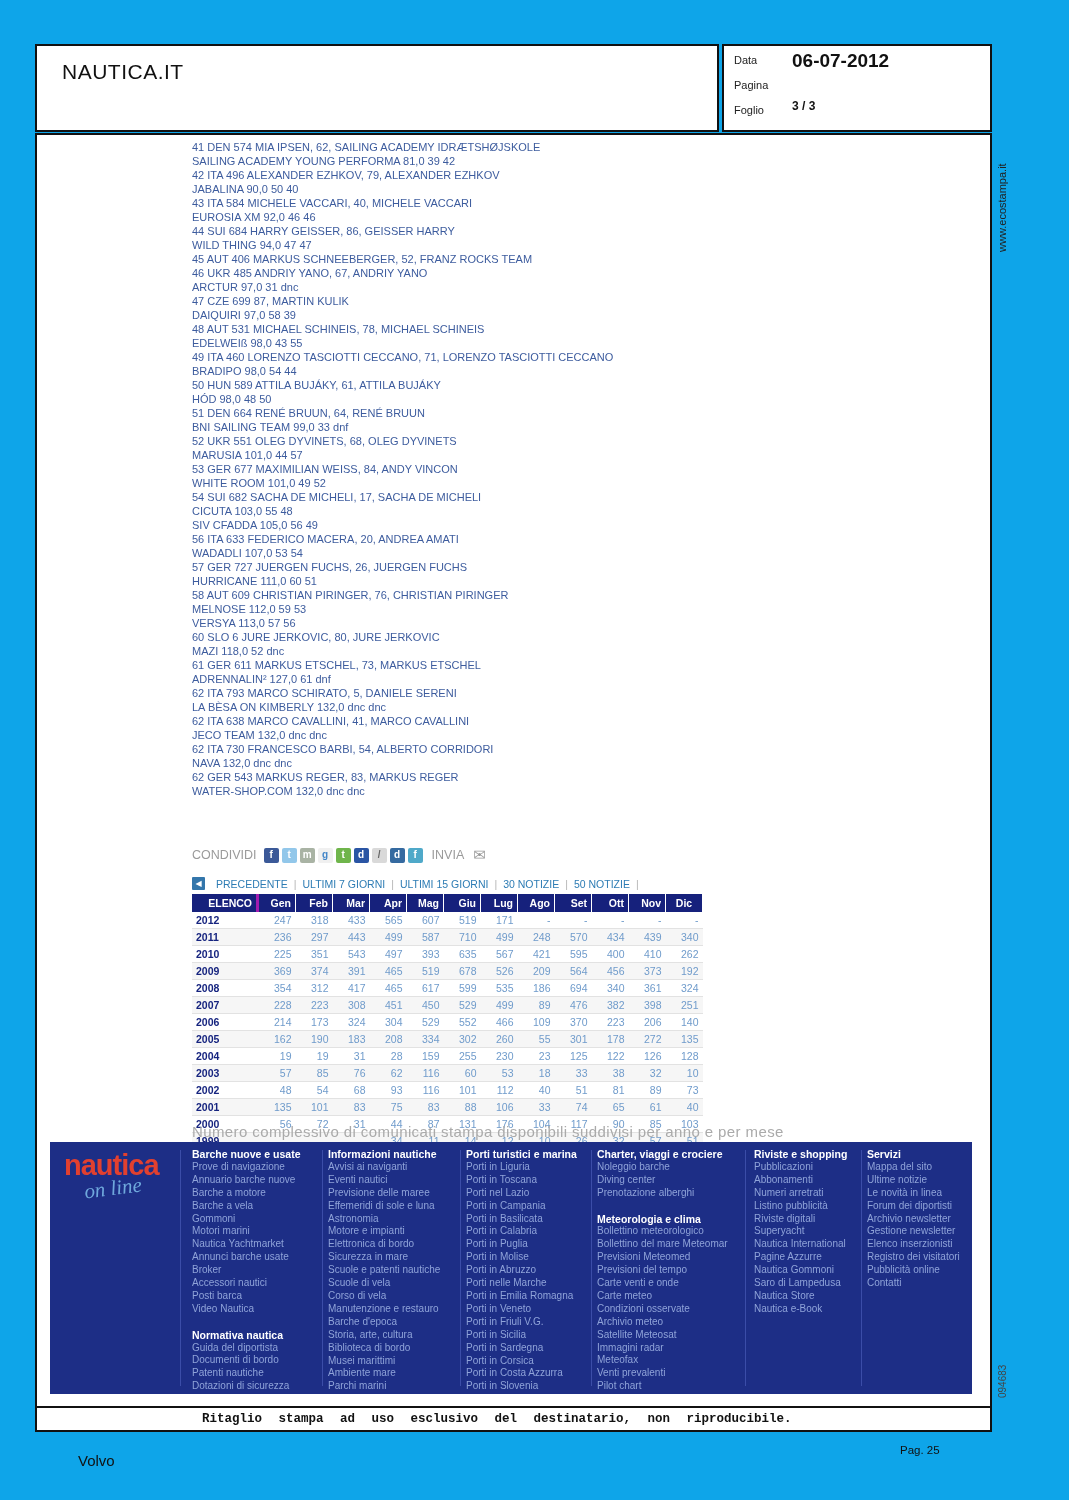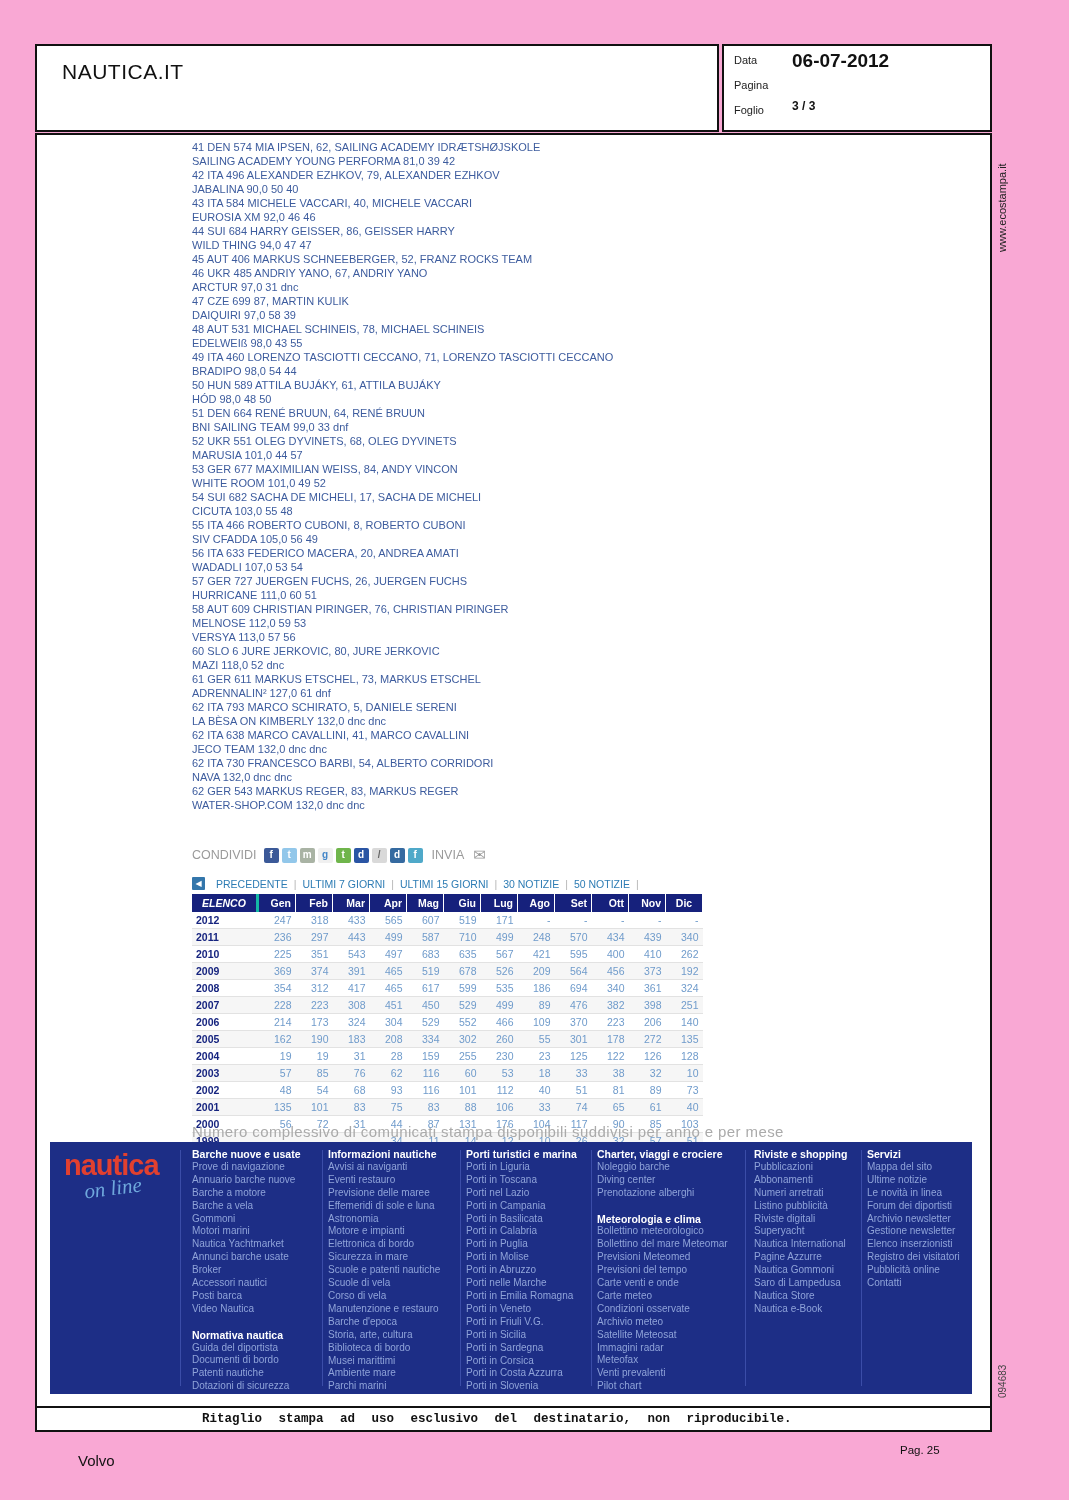--- a/index.html
+++ b/index.html
@@ -1,16 +1,16 @@
 <!DOCTYPE html>
 <html><head>
 <meta charset="utf-8">
 <style>
   html,body{margin:0;padding:0;background:#fff;}
-  .page{position:relative;width:1069px;height:1500px;background:#f9a8d4;
+  .page{position:relative;width:1069px;height:1500px;background:#0ea5e9;
         font-family:"Liberation Sans",sans-serif;overflow:hidden;}
   
   .hdr-left{position:absolute;left:35px;top:44px;width:680px;height:84px;border:2px solid #111;background:#fff;}
   .hdr-left .src{position:absolute;left:25px;top:14px;font-size:21px;color:#111;letter-spacing:.5px;}
   .hdr-right{position:absolute;left:722px;top:44px;width:266px;height:84px;border:2px solid #111;background:#fff;}
   .meta-row{position:absolute;left:10px;font-size:11px;color:#222;}
   .meta-val{position:absolute;font-weight:bold;color:#111;}
   
   .frame{position:absolute;left:35px;top:133px;width:953px;height:1271px;border:2px solid #111;background:#fff;}
   
@@ -25,21 +25,21 @@
   
   .filterbar{position:absolute;left:155px;top:742px;display:flex;align-items:center;font-size:10.5px;}
   .prev-icon{width:13px;height:13px;background:#3376ab;color:#fff;display:inline-flex;align-items:center;
              justify-content:center;font-size:8px;margin-right:5px;border-radius:1px;}
   .flink{color:#2d7cb4;margin:0 6px;white-space:nowrap;cursor:pointer;}
   .fsep{color:#b5b5b5;}
   
   .stats{position:absolute;left:155px;top:759px;border-collapse:collapse;table-layout:fixed;}
   .stats th{background:#16217c;color:#fff;font-size:10.5px;font-weight:bold;height:16px;padding:1px 4px;
             text-align:right;border-right:1px solid #fff;}
-  .stats th.elenco{text-align:center;width:56px;border-right:3px solid #14b8a6;font-style:italic;}
+  .stats th.elenco{text-align:right;width:56px;border-right:3px solid #a21caf;}
   .stats td{font-size:10.5px;height:14px;padding:1px 4px;text-align:right;border-bottom:1px solid #e2e2e2;}
   .stats td.year{color:#16247f;font-weight:bold;text-align:left;}
   .stats td.val{color:#6f9bcb;}
   .stats tr:nth-child(even) td{background:#f6f6f6;}
   .caption{position:absolute;left:155px;top:988px;font-size:15px;color:#aaaaaa;letter-spacing:.4px;}
   
   .fpanel{position:absolute;left:13px;top:1007px;width:922px;height:252px;background:#1d2e86;}
   .flogo{position:absolute;left:14px;top:10px;width:110px;}
   .flogo .l1{font-size:29px;font-weight:bold;color:#e2402f;letter-spacing:-1px;line-height:26px;}
   .flogo .l2{font-size:21px;font-style:italic;color:#6fa8dc;margin-left:20px;margin-top:-4px;
@@ -101,21 +101,20 @@
         <div class="line">50 HUN 589 ATTILA BUJÁKY, 61, ATTILA BUJÁKY</div>
         <div class="line">HÓD 98,0 48 50</div>
         <div class="line">51 DEN 664 RENÉ BRUUN, 64, RENÉ BRUUN</div>
         <div class="line">BNI SAILING TEAM 99,0 33 dnf</div>
         <div class="line">52 UKR 551 OLEG DYVINETS, 68, OLEG DYVINETS</div>
         <div class="line">MARUSIA 101,0 44 57</div>
         <div class="line">53 GER 677 MAXIMILIAN WEISS, 84, ANDY VINCON</div>
         <div class="line">WHITE ROOM 101,0 49 52</div>
         <div class="line">54 SUI 682 SACHA DE MICHELI, 17, SACHA DE MICHELI</div>
         <div class="line">CICUTA 103,0 55 48</div>
-        <div class="line">55 ITA 466 ROBERTO CUBONI, 8, ROBERTO CUBONI</div>
         <div class="line">SIV CFADDA 105,0 56 49</div>
         <div class="line">56 ITA 633 FEDERICO MACERA, 20, ANDREA AMATI</div>
         <div class="line">WADADLI 107,0 53 54</div>
         <div class="line">57 GER 727 JUERGEN FUCHS, 26, JUERGEN FUCHS</div>
         <div class="line">HURRICANE 111,0 60 51</div>
         <div class="line">58 AUT 609 CHRISTIAN PIRINGER, 76, CHRISTIAN PIRINGER</div>
         <div class="line">MELNOSE 112,0 59 53</div>
         <div class="line">VERSYA 113,0 57 56</div>
         <div class="line">60 SLO 6 JURE JERKOVIC, 80, JURE JERKOVIC</div>
         <div class="line">MAZI 118,0 52 dnc</div>
@@ -210,21 +209,21 @@
             <td class="val">434</td>
             <td class="val">439</td>
             <td class="val">340</td>
           </tr>
           <tr>
             <td class="year">2010</td>
             <td class="val">225</td>
             <td class="val">351</td>
             <td class="val">543</td>
             <td class="val">497</td>
-            <td class="val">683</td>
+            <td class="val">393</td>
             <td class="val">635</td>
             <td class="val">567</td>
             <td class="val">421</td>
             <td class="val">595</td>
             <td class="val">400</td>
             <td class="val">410</td>
             <td class="val">262</td>
           </tr>
           <tr>
             <td class="year">2009</td>
@@ -423,21 +422,21 @@
           <div class="gap"></div>
           <div class="ftitle">Normativa nautica</div>
           <div class="flink2">Guida del diportista</div>
           <div class="flink2">Documenti di bordo</div>
           <div class="flink2">Patenti nautiche</div>
           <div class="flink2">Dotazioni di sicurezza</div>
         </div>
       <div class="fcol" style="left:278px" id="fcol1">
           <div class="ftitle">Informazioni nautiche</div>
           <div class="flink2">Avvisi ai naviganti</div>
-          <div class="flink2">Eventi restauro</div>
+          <div class="flink2">Eventi nautici</div>
           <div class="flink2">Previsione delle maree</div>
           <div class="flink2">Effemeridi di sole e luna</div>
           <div class="flink2">Astronomia</div>
           <div class="flink2">Motore e impianti</div>
           <div class="flink2">Elettronica di bordo</div>
           <div class="flink2">Sicurezza in mare</div>
           <div class="flink2">Scuole e patenti nautiche</div>
           <div class="flink2">Scuole di vela</div>
           <div class="flink2">Corso di vela</div>
           <div class="flink2">Manutenzione e restauro</div>

